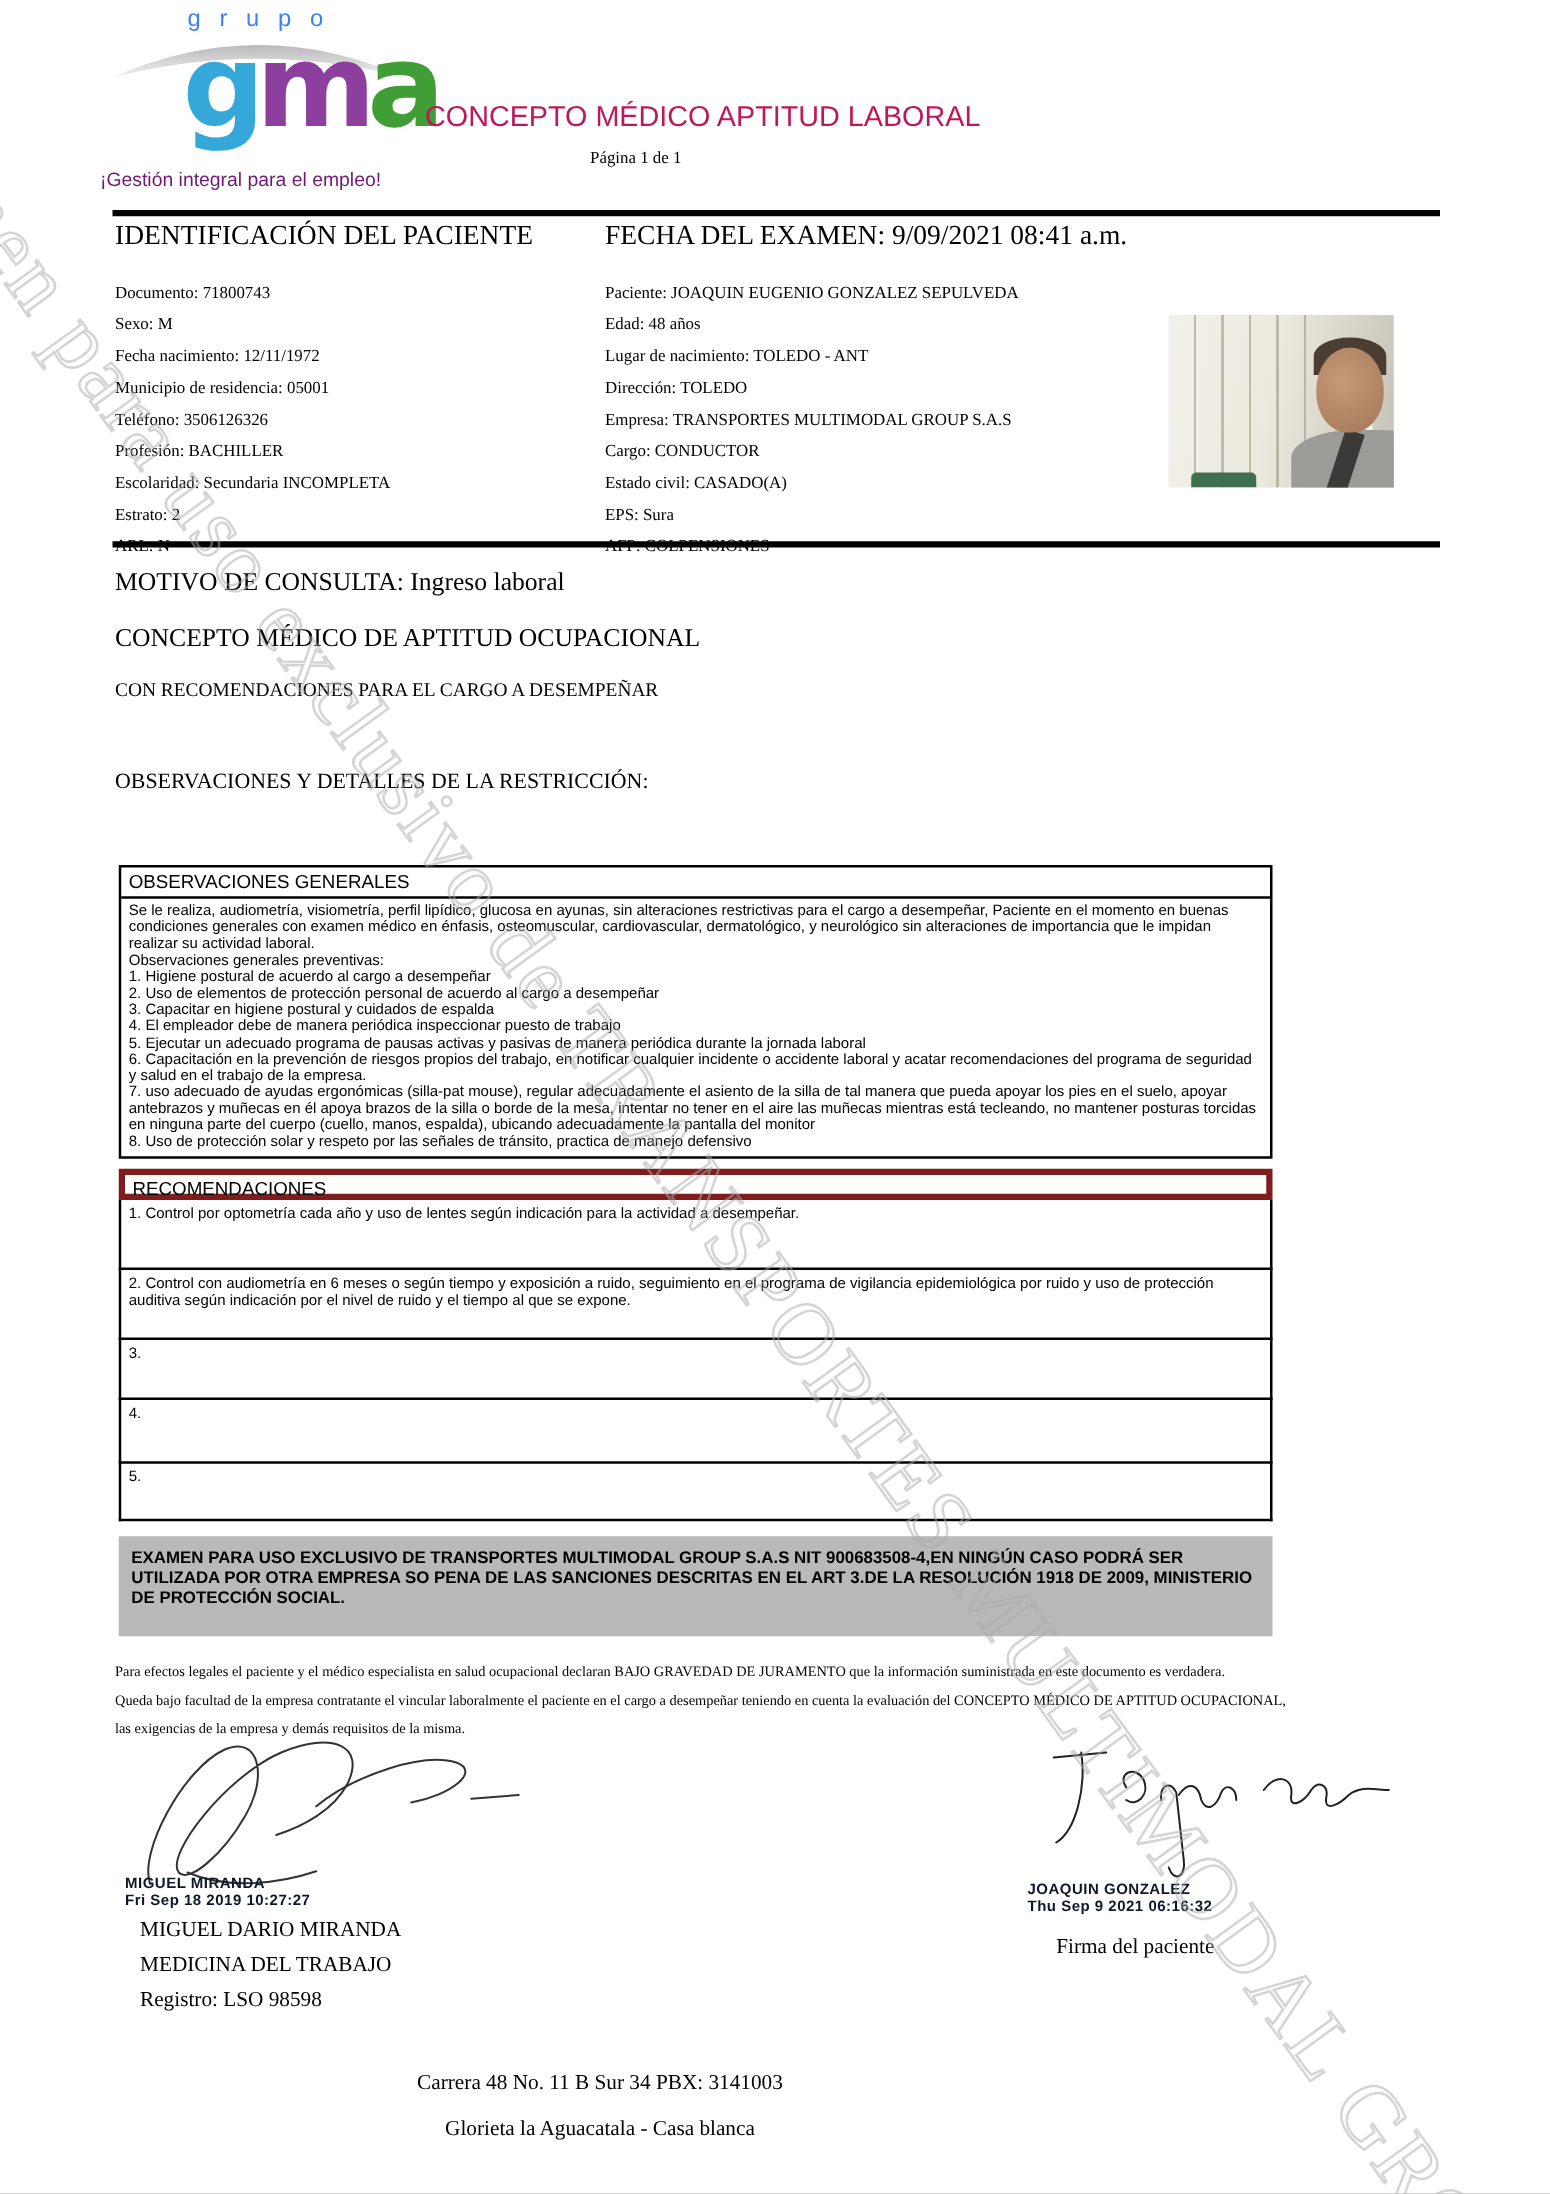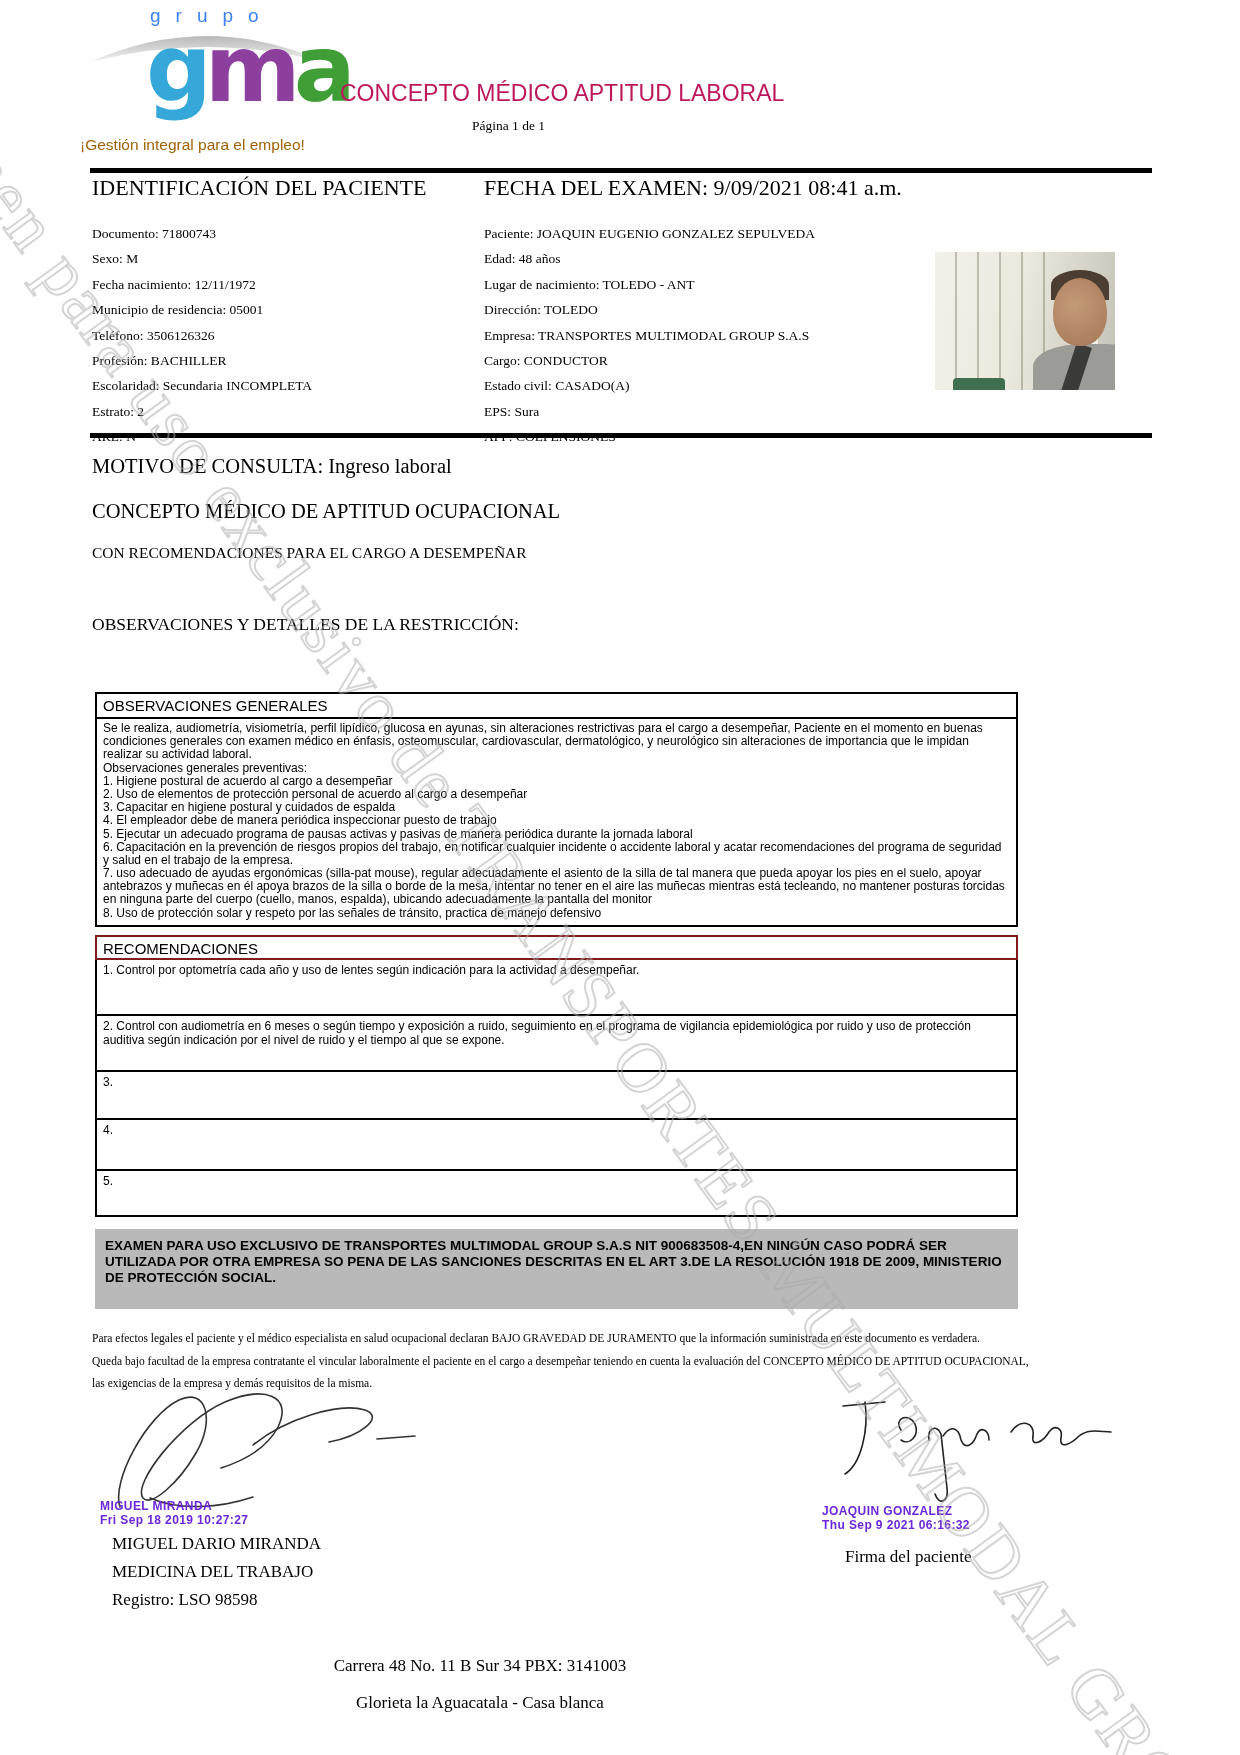--- a/index.html
+++ b/index.html
@@ -13,21 +13,21 @@
     color:transparent;-webkit-text-stroke:2px #ababab;opacity:.5;}
 
   
   .grupo-text{position:absolute;left:150px;top:5px;font-family:"Liberation Sans",sans-serif;
     font-size:19px;letter-spacing:15px;color:#3b82f6;}
   .logo-arc{position:absolute;left:88px;top:26px;}
   .gma-letters{position:absolute;left:146px;top:22px;font-family:"DejaVu Sans",sans-serif;
     font-size:92px;font-weight:600;letter-spacing:-7px;line-height:1.05;}
   .gma-g{color:#35a8d9;} .gma-m{color:#8d3f9d;} .gma-a{color:#3f9e35;}
   .tagline{position:absolute;left:80px;top:136px;font-family:"Liberation Sans",sans-serif;
-    font-size:15.5px;color:#a16207;}
+    font-size:15.5px;color:#701a75;}
   .doc-title{position:absolute;left:340px;top:80px;font-family:Liberation Sans, sans-serif;
     font-size:23px;color:#be185d;}
   .page-info{position:absolute;left:472px;top:118px;font-size:13.5px;}
 
   
   .rule{position:absolute;left:90px;width:1062px;height:5px;background:#000;}
   #rule1{top:168px;} #rule2{top:433px;}
 
   
   .id-title{position:absolute;left:92px;top:175px;font-size:22px;}
@@ -70,21 +70,21 @@
     font-size:13.5px;font-weight:bold;line-height:1.18;}
 
   
   .legal{position:absolute;left:92px;top:1327px;font-size:11.5px;line-height:22.5px;width:960px;}
 
   
   .sig-svg{position:absolute;}
   #doc-sig{left:95px;top:1385px;}
   #pat-sig{left:815px;top:1392px;}
   .stamp{position:absolute;font-family:"Liberation Sans",sans-serif;font-size:12px;font-weight:bold;
-    color:#6d28d9;line-height:13.5px;letter-spacing:.4px;}
+    color:#0f172a;line-height:13.5px;letter-spacing:.4px;}
   #doc-stamp{left:100px;top:1500px;}
   #pat-stamp{left:822px;top:1505px;}
   .doc-name-block{position:absolute;left:112px;top:1530px;font-size:17px;line-height:28px;}
   .pat-label{position:absolute;left:845px;top:1547px;font-size:17px;text-align:center;}
 
   
   .footer{position:absolute;left:0;top:1656px;width:960px;text-align:center;font-size:17px;}
   .footer .f2{margin-top:17px;}
 </style>
 </head>
@@ -168,21 +168,21 @@
 2. Uso de elementos de protección personal de acuerdo al cargo a desempeñar
 3. Capacitar en higiene postural y cuidados de espalda
 4. El empleador debe de manera periódica  inspeccionar puesto de trabajo
 5. Ejecutar un adecuado programa de pausas activas y pasivas  de manera periódica durante la jornada laboral
 6. Capacitación en la prevención de riesgos propios del trabajo,  en notificar  cualquier incidente o accidente laboral y acatar recomendaciones  del programa  de seguridad y salud en el trabajo de la empresa.
 7. uso adecuado de ayudas ergonómicas (silla-pat mouse), regular adecuadamente el asiento de la silla de tal manera que pueda apoyar los pies en el suelo, apoyar antebrazos y muñecas en él apoya brazos de la silla o borde de la mesa, intentar no tener en el aire las muñecas mientras está tecleando, no mantener posturas torcidas en ninguna parte del cuerpo (cuello, manos, espalda), ubicando adecuadamente la pantalla del monitor
 8. Uso de protección solar  y respeto por las señales de tránsito, practica de manejo defensivo</div>
     </div>
 
     <div class="rec-box">
-      <div class="box-header box" style="border:2px solid #7f1d1d;">RECOMENDACIONES</div>
+      <div class="box-header box" style="border:5px solid #7f1d1d;">RECOMENDACIONES</div>
       <div class="rec-row" id="rec1">1. Control por optometría cada año y uso de lentes según indicación para la actividad a desempeñar.</div>
       <div class="rec-row" id="rec2">2. Control con audiometría en 6 meses o según tiempo y exposición a ruido, seguimiento en el programa de vigilancia epidemiológica por ruido y uso de protección auditiva según indicación por el nivel de ruido y el tiempo al que se expone.</div>
       <div class="rec-row" id="rec3">3.</div>
       <div class="rec-row" id="rec4">4.</div>
       <div class="rec-row" id="rec5">5.</div>
     </div>
 
     <div class="notice">EXAMEN PARA USO EXCLUSIVO DE TRANSPORTES MULTIMODAL GROUP S.A.S NIT 900683508-4,EN NINGÚN CASO PODRÁ SER UTILIZADA POR OTRA EMPRESA SO PENA DE LAS SANCIONES DESCRITAS EN EL ART 3.DE LA RESOLUCIÓN 1918 DE 2009, MINISTERIO DE PROTECCIÓN SOCIAL.</div>
   </div>
 

